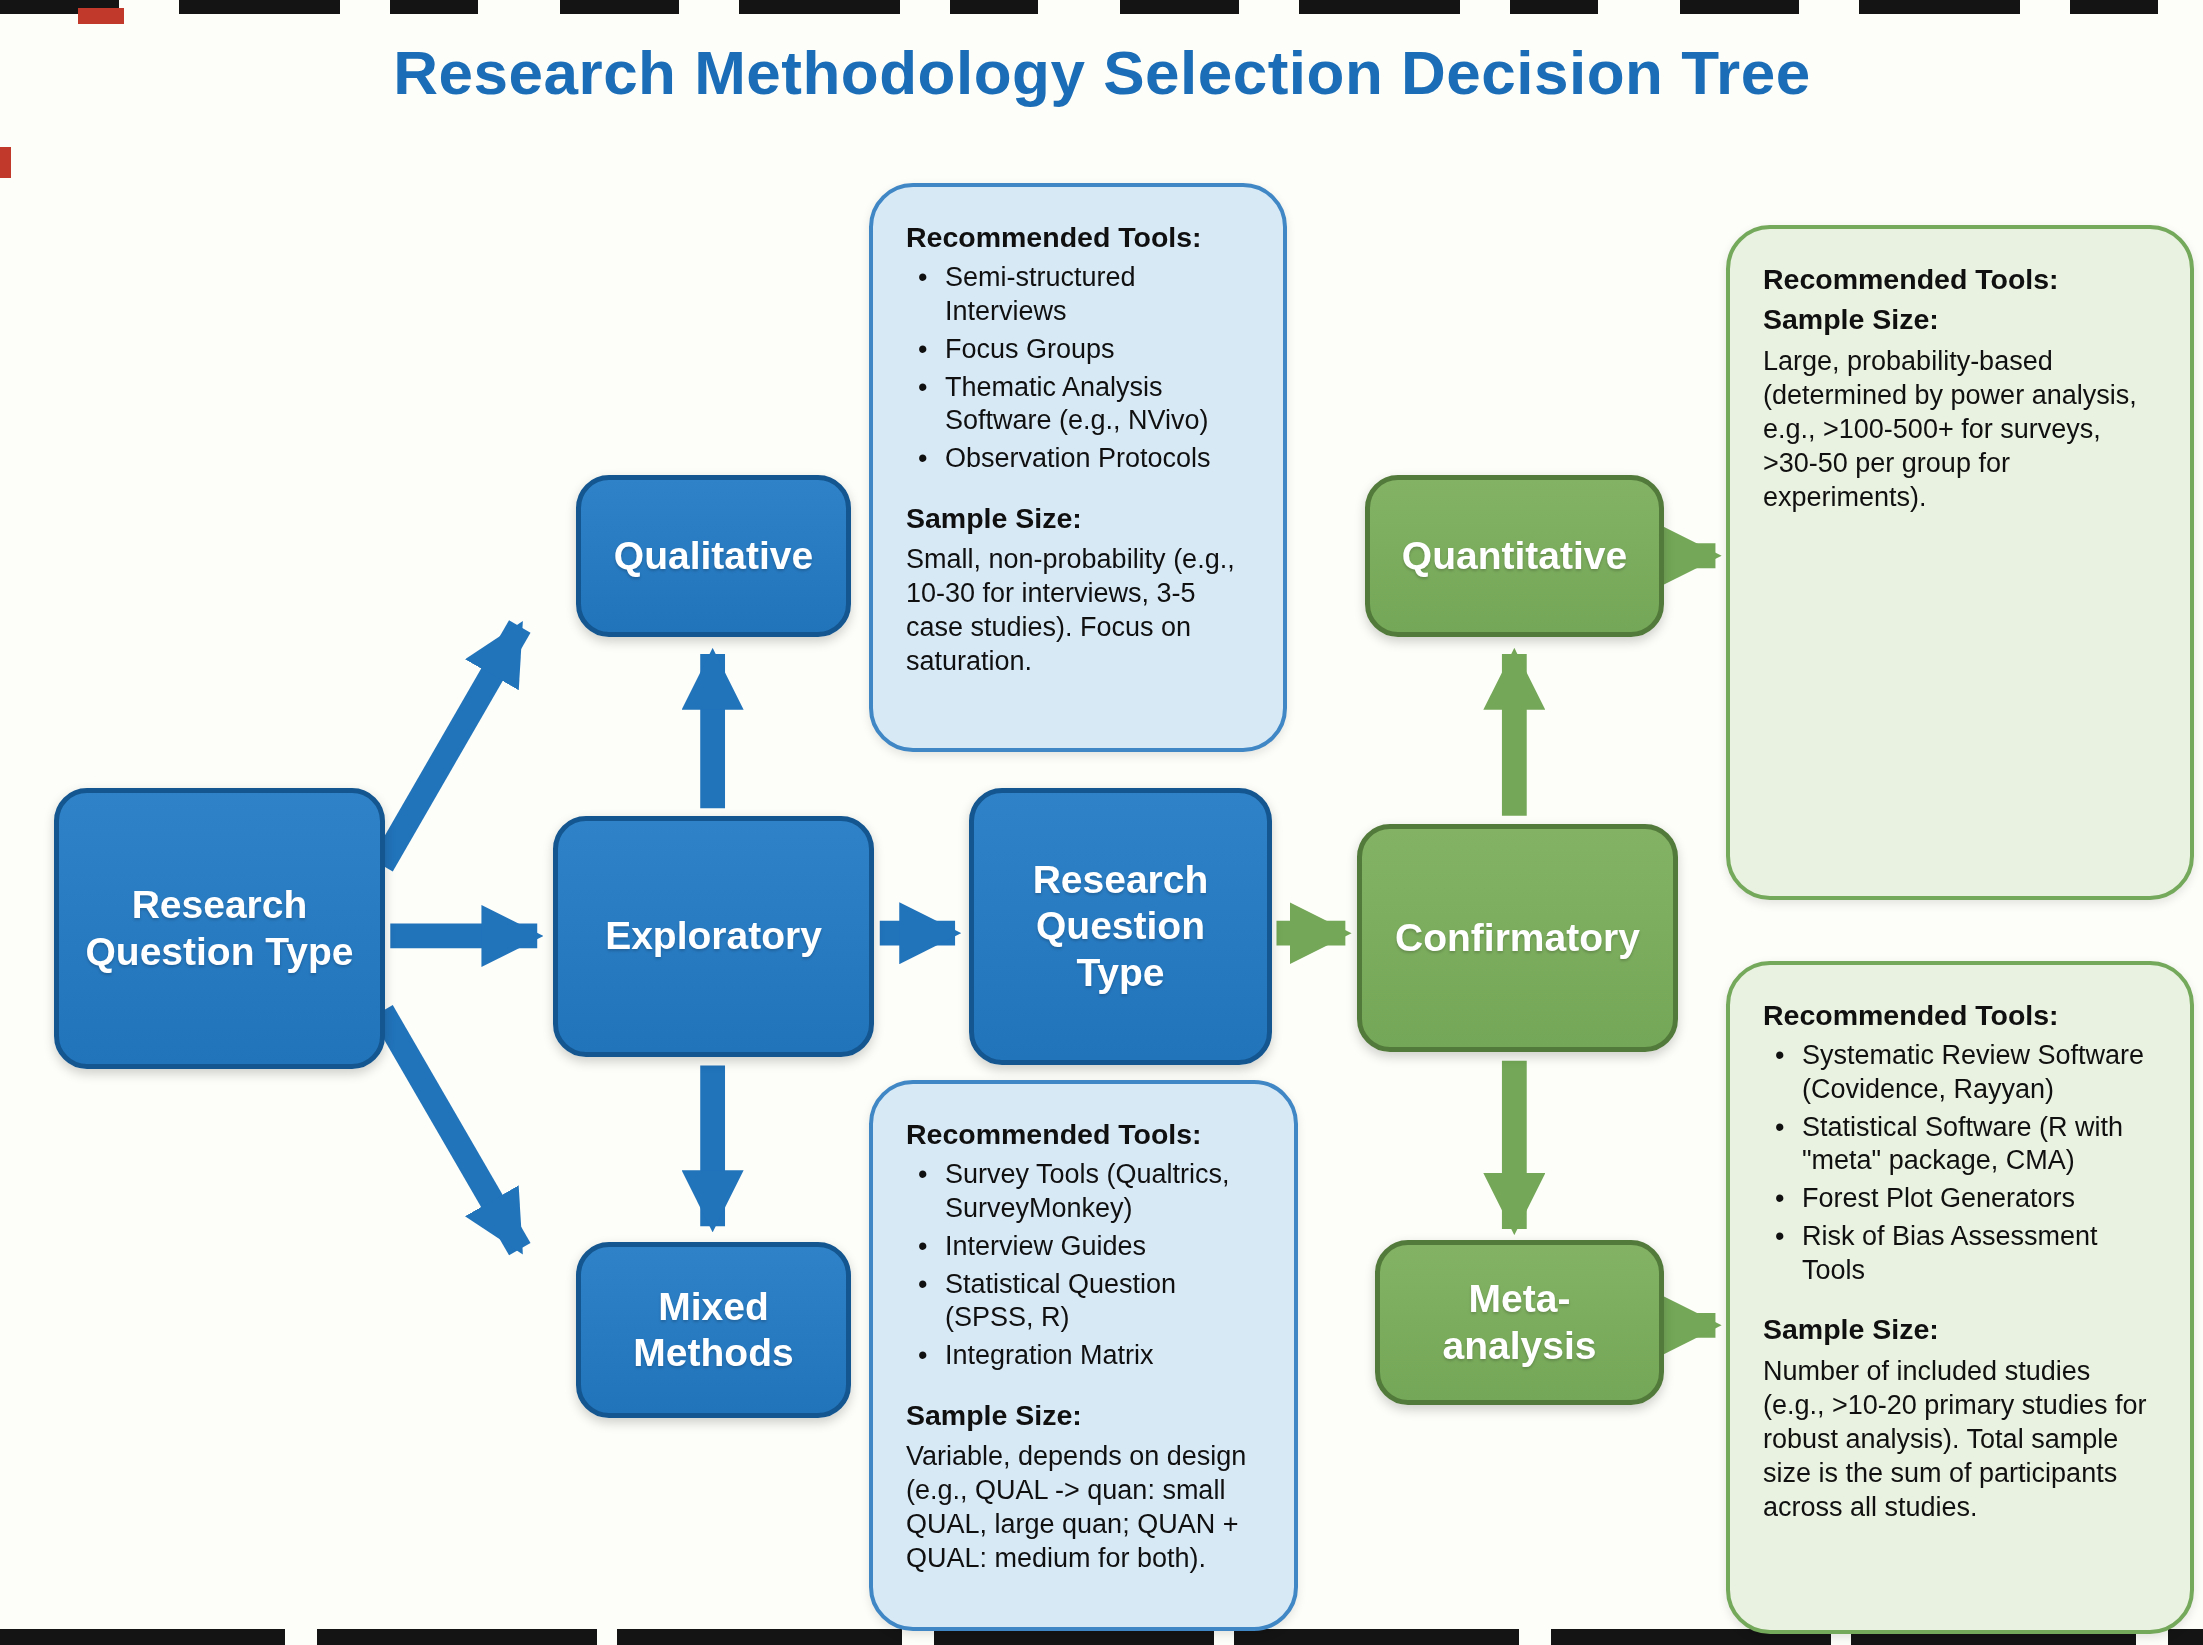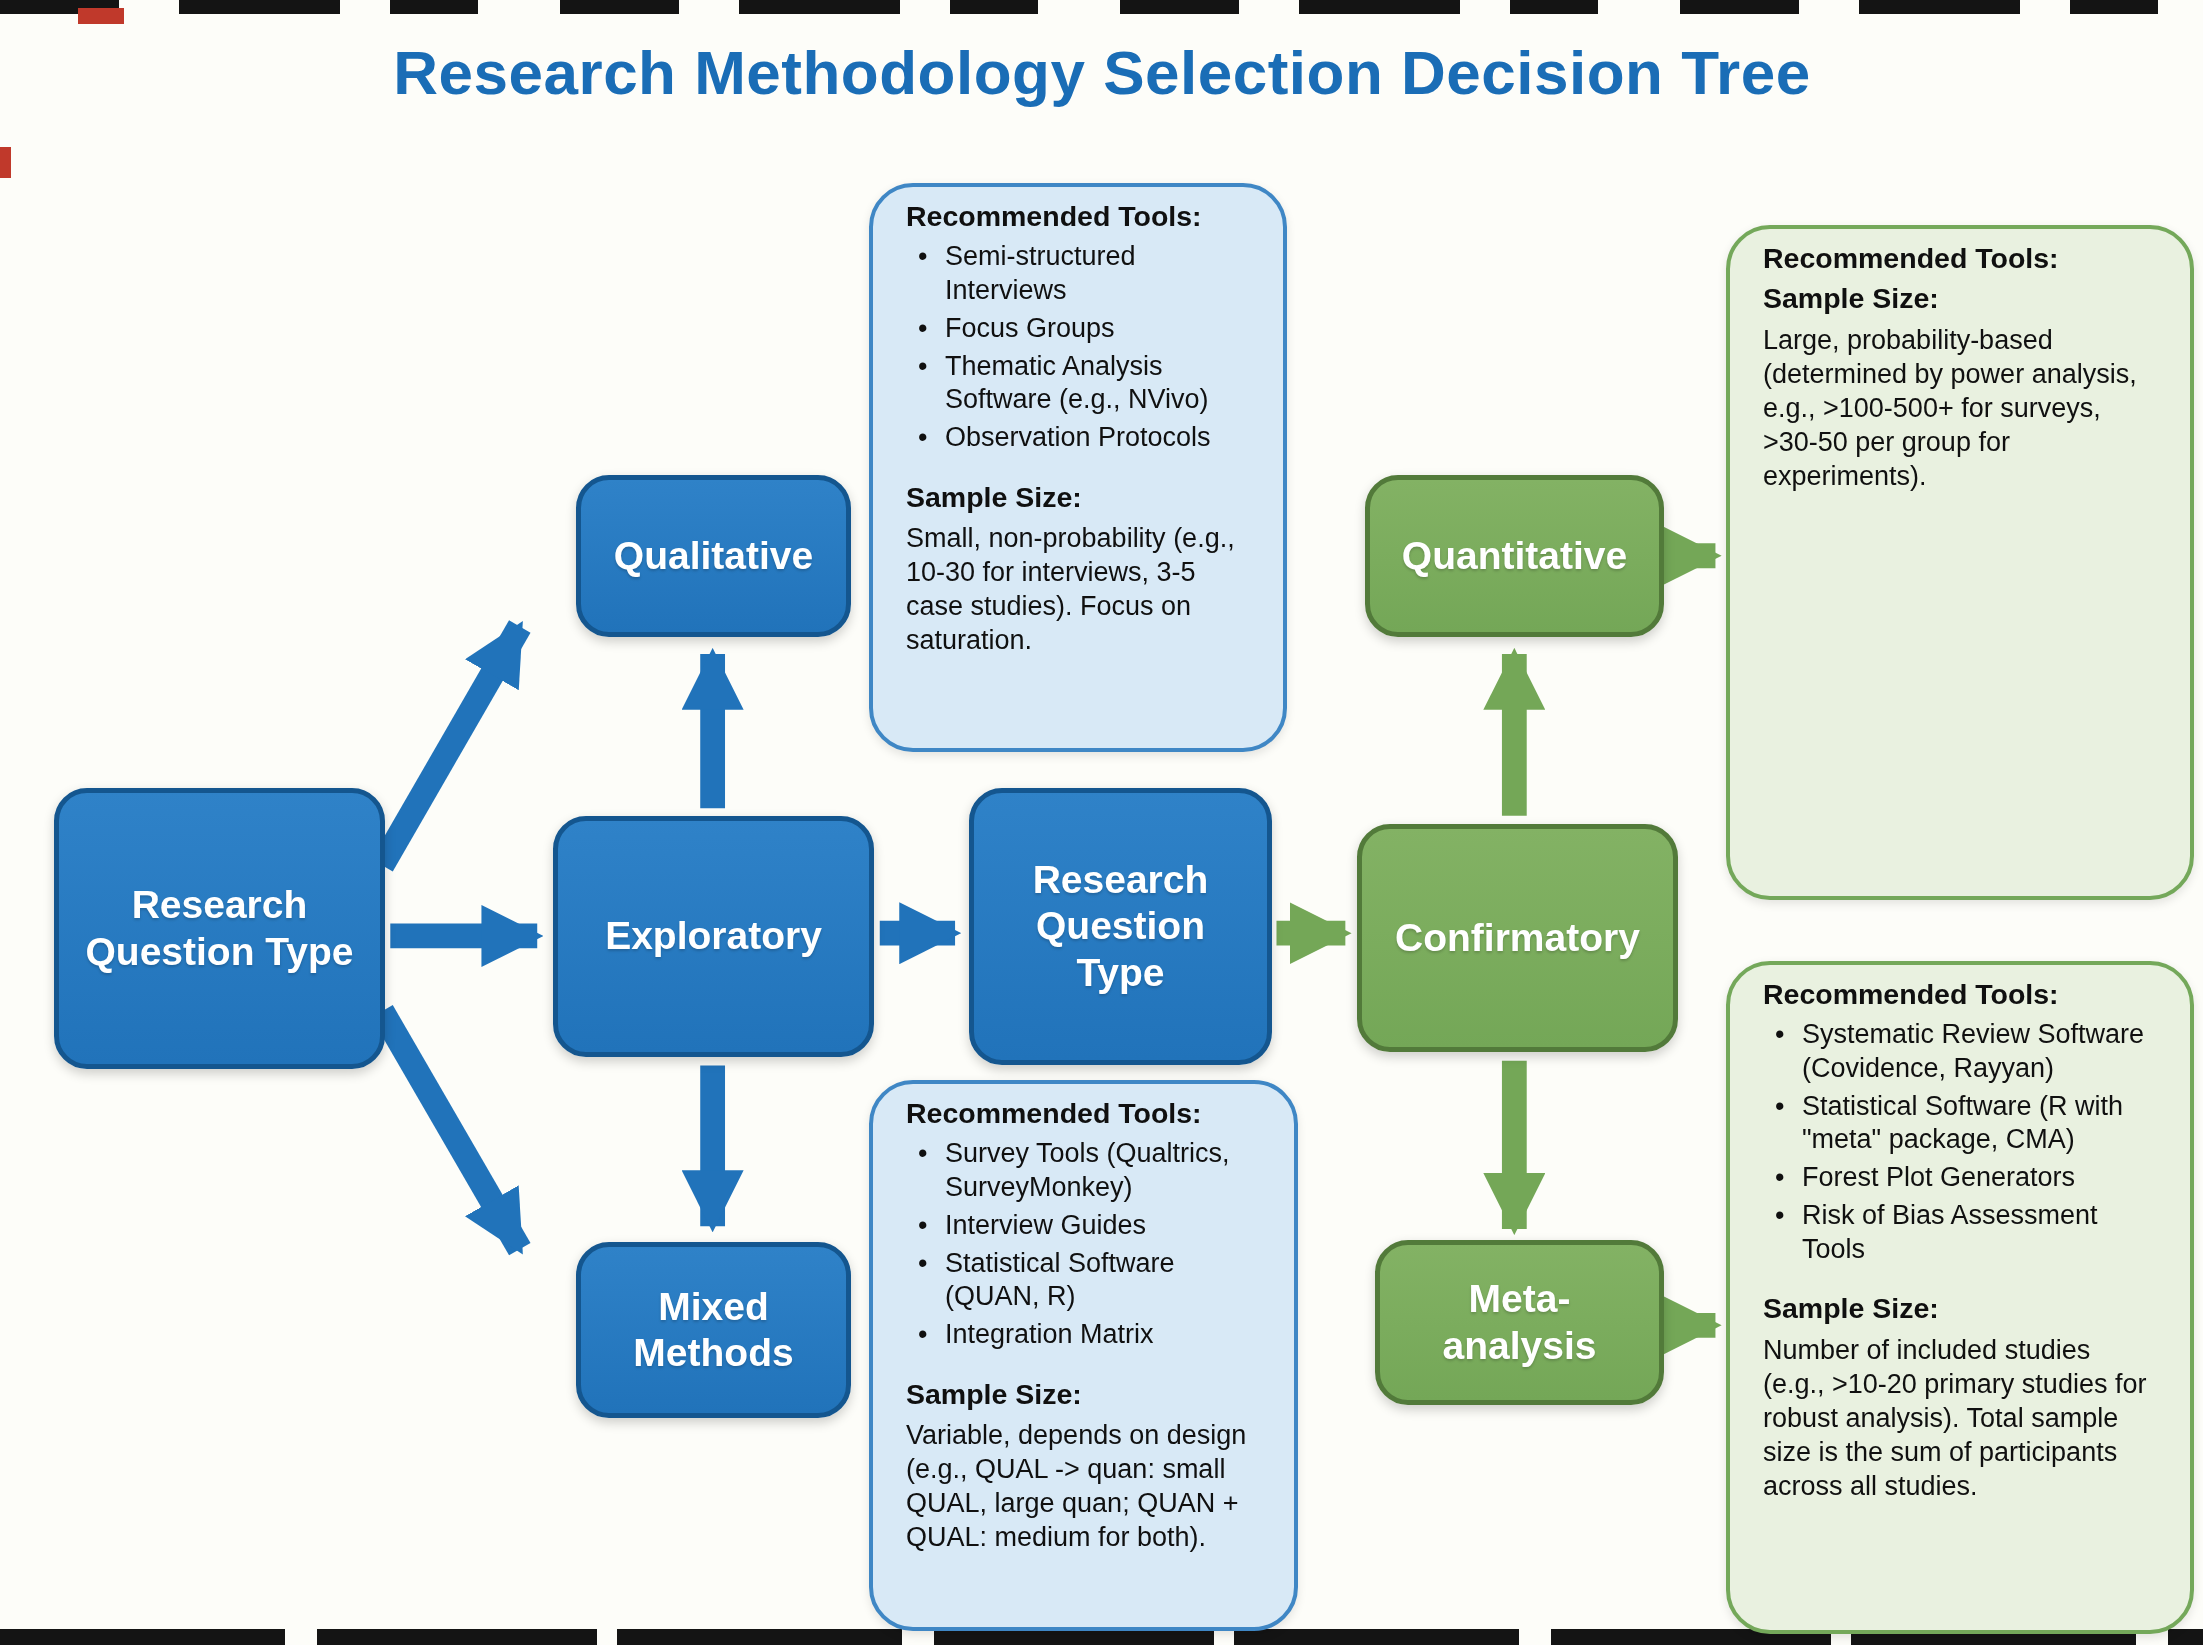--- a/index.html
+++ b/index.html
@@ -60,21 +60,21 @@
   .node-root        { left: 54px;   top: 788px;  width: 331px; height: 281px; }
   .node-qualitative { left: 576px;  top: 475px;  width: 275px; height: 162px; }
   .node-exploratory { left: 553px;  top: 816px;  width: 321px; height: 241px; }
   .node-mixed       { left: 576px;  top: 1242px; width: 275px; height: 176px; }
   .node-question2   { left: 969px; top: 788px;  width: 303px; height: 277px; }
   .node-confirmatory{ left: 1357px; top: 824px;  width: 321px; height: 228px; }
   .node-quantitative{ left: 1365px; top: 475px;  width: 299px; height: 162px; }
   .node-meta        { left: 1375px; top: 1240px; width: 289px; height: 165px; }
 
   .infobox {
-    position: absolute; border-radius: 44px; padding: 13px 33px;
+    position: absolute; border-radius: 44px; padding: 34px 33px;
     color: #101010;
   }
   .infobox.lightblue  { background: var(--info-blue-bg);  border: 4.6px solid var(--info-blue-border);  box-shadow: 0 3.7px 9.2px rgba(0,0,0,0.10); }
   .infobox.lightgreen { background: var(--info-green-bg); border: 4.6px solid var(--info-green-border); box-shadow: 0 3.7px 9.2px rgba(0,0,0,0.10); }
 
   .ib-qualitative  { left: 869px;  top: 183px;  width: 418px; height: 569px; }
   .ib-mixed        { left: 869px;  top: 1080px; width: 429px; height: 551px; }
   .ib-quantitative { left: 1726px; top: 225px;  width: 468px; height: 675px; }
   .ib-meta         { left: 1726px; top: 961px; width: 468px; height: 673px; }
 
@@ -160,21 +160,21 @@
       </ul>
     <div class="ib-heading">Sample Size:</div>
     <p class="ib-text">Small, non-probability (e.g., 10-30 for interviews, 3-5 case studies). Focus on saturation.</p>
   </div>
 
   <div class="infobox lightblue ib-mixed">
     <div class="ib-heading">Recommended Tools:</div>
     <ul>
         <li>Survey Tools (Qualtrics, SurveyMonkey)</li>
         <li>Interview Guides</li>
-        <li>Statistical Software (QUAN, R)</li>
+        <li>Statistical Question (SPSS, R)</li>
         <li>Integration Matrix</li>
       </ul>
     <div class="ib-heading">Sample Size:</div>
     <p class="ib-text">Variable, depends on design (e.g., QUAL -&gt; quan: small QUAL, large quan; QUAN + QUAL: medium for both).</p>
   </div>
 
   <div class="infobox lightgreen ib-quantitative">
     <div class="ib-heading">Recommended Tools:</div>
     <div class="ib-heading">Sample Size:</div>
     <p class="ib-text">Large, probability-based (determined by power analysis, e.g., &gt;100-500+ for surveys, &gt;30-50 per group for experiments).</p>

